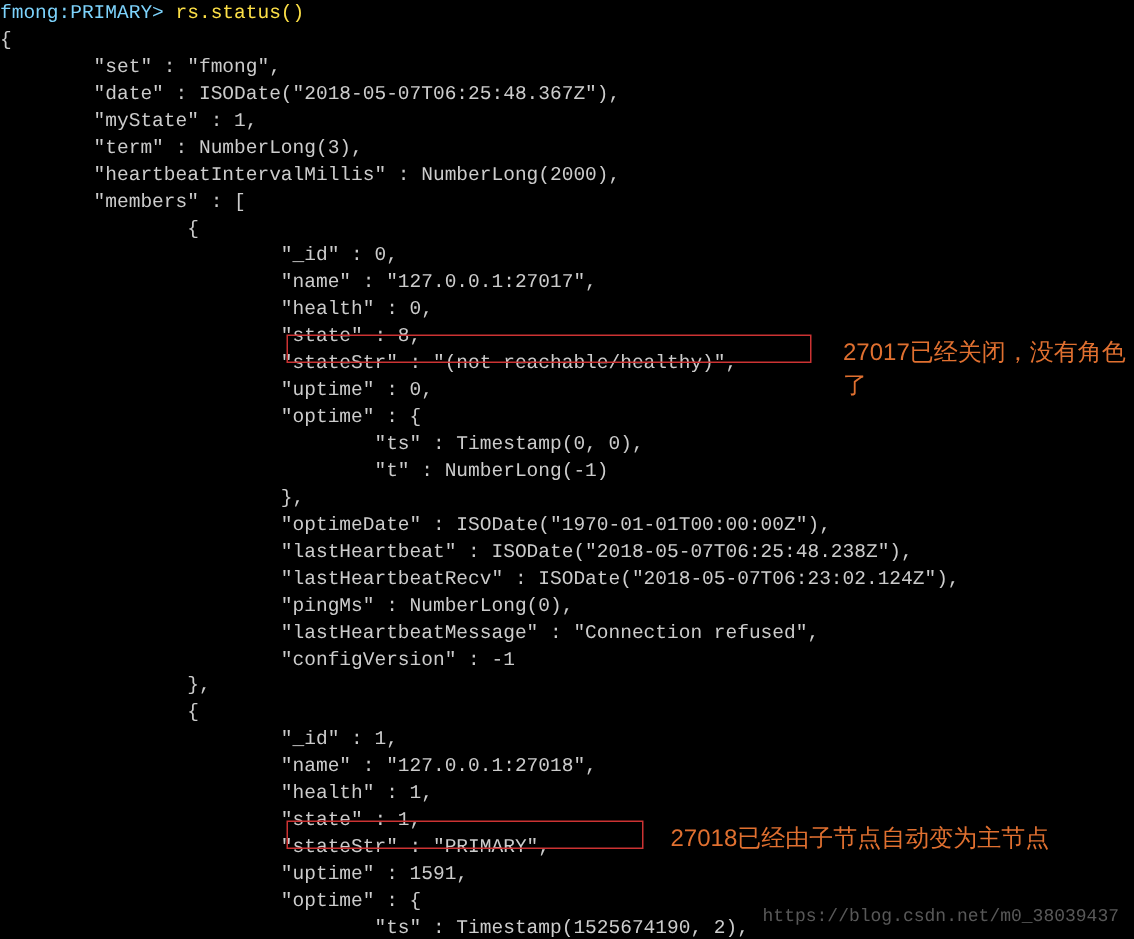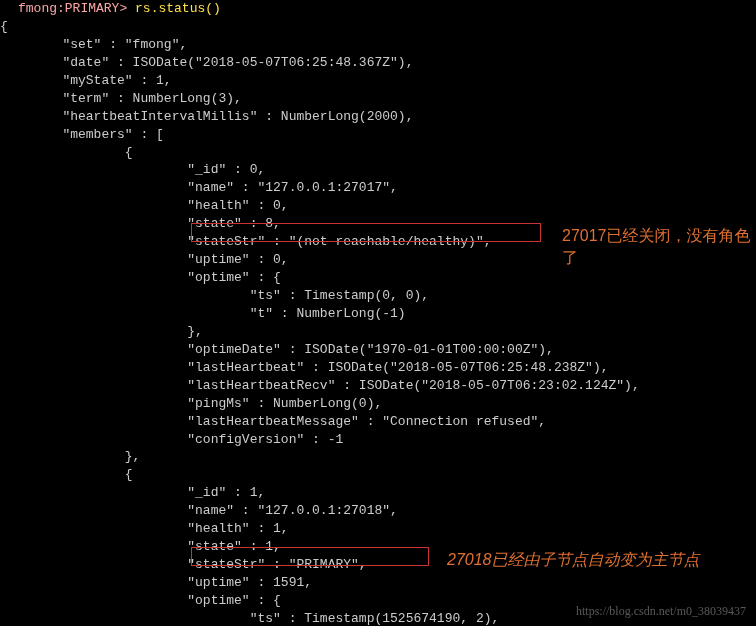--- a/index.html
+++ b/index.html
@@ -6,39 +6,39 @@
   html, body { width: 756px; height: 626px; overflow: hidden; }
   body {
     background: #000;
     font-family: "Courier New", monospace;
     font-size: 13px;
     color: #cccccc;
     line-height: 1.38;
     position: relative;
   }
   .term { white-space: pre; }
-  .prompt { color: #fca5a5; margin-left: 18px; }
+  .prompt { color: #7dd3fc; }
   .cmd { color: #fde047; }
   .annot {
     position: absolute;
     color: #e07030;
     font-family: sans-serif;
     font-size: 16px;
   }
   .box {
     position: absolute;
     border: 1px solid #cc3333;
     pointer-events: none;
   }
   .watermark {
     position: absolute;
     bottom: 6px;
     right: 10px;
     color: #888;
-    font-family: Liberation Serif, serif;
+    font-family: Liberation Mono, monospace;
     font-size: 12px;
     opacity: .65;
   }
 </style>
 </head>
 <body>
 
 <div class="term"><span class="prompt">fmong:PRIMARY&gt; </span><span class="cmd">rs.status()</span>
 <span>{</span>
 <span>        "set" : "fmong",</span>
@@ -74,15 +74,15 @@
 <span>                        "uptime" : 1591,</span>
 <span>                        "optime" : {</span>
 <span>                                "ts" : Timestamp(1525674190, 2),</span>
 
 </div>
 
 <div class="box" style="left:191px; top:223px; width:350px; height:19px;"></div>
 <div class="annot" style="left:562px; top:225px;">27017已经关闭，没有角色了</div>
 
 <div class="box" style="left:191px; top:547px; width:238px; height:19px;"></div>
-<div class="annot" style="left:447px; top:549px;font-style:italic;">27018已经由子节点自动变为主节点</div>
+<div class="annot" style="left:447px; top:549px;">27018已经由子节点自动变为主节点</div>
 
 <div class="watermark">https://blog.csdn.net/m0_38039437</div>
 
 </body></html>

